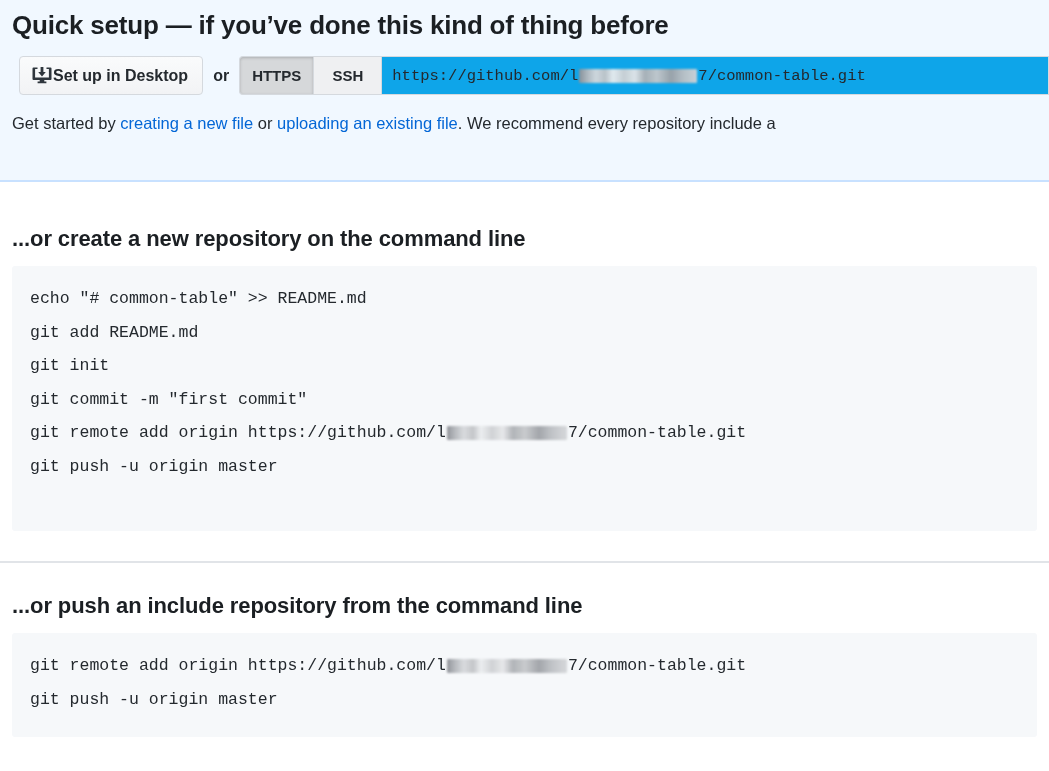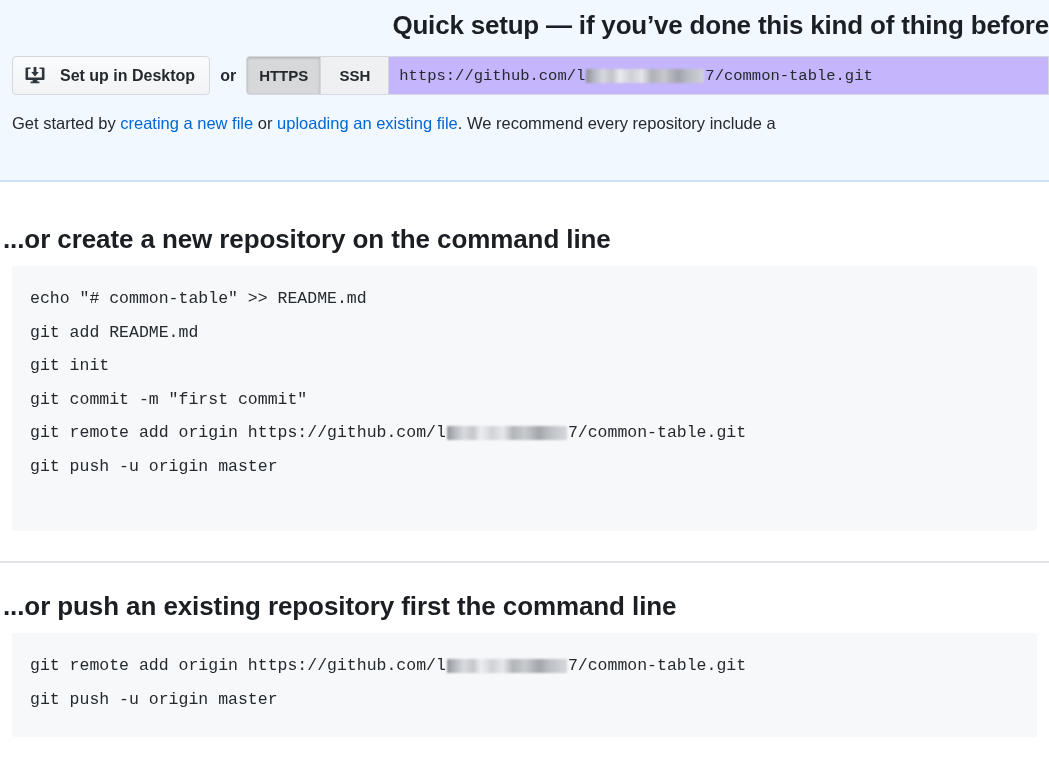--- a/index.html
+++ b/index.html
@@ -25,45 +25,45 @@
     height: 182px;
   }
   .quick-setup-title {
     font-size: 26px;
     font-weight: 600;
     letter-spacing: -0.2px;
     color: #1b1f23;
     margin: 0 0 14px 12px;
     line-height: 34px;
     white-space: nowrap;
-    text-align: right;
   }
 
   .clone-row {
     display: flex;
     align-items: stretch;
     margin-left: 12px;
     height: 39px;
   }
 
   
   .desktop-btn {
     display: inline-flex;
     align-items: center;
-    gap: 15px;
+    gap: 1px;
     padding: 0 14px 0 12px;
     background: linear-gradient(#fafbfc, #f2f3f5);
     border: 1px solid #d5d9de;
     border-radius: 4px;
     font-size: 16px;
     font-weight: 600;
     color: #24292e;
     cursor: pointer;
     box-sizing: border-box;
     white-space: nowrap;
+    margin-left: 7px;
   }
   .desktop-icon {
     display: inline-block;
     width: 20px;
     height: 20px;
     flex: 0 0 auto;
   }
 
   .or-text {
     display: flex;
@@ -103,21 +103,21 @@
   .proto-btn.selected {
     background: #d6d8da;
     box-shadow: inset 0 1px 3px rgba(27,31,35,0.22);
   }
   .url-input {
     flex: 1 1 auto;
     min-width: 0;
     font-family: "Liberation Mono", monospace;
     font-size: 15.5px;
     color: #24292e;
-    background: #c4b5fd;
+    background: #0ea5e9;
     border: 1px solid #d5d9de;
     border-radius: 0;
     padding: 0 10px;
     box-sizing: border-box;
     display: flex;
     align-items: center;
     white-space: nowrap;
     overflow: hidden;
   }
   .redacted {
@@ -145,25 +145,25 @@
   .get-started a {
     color: #0366d6;
     text-decoration: none;
   }
 
   
   .section {
     padding: 0 0 0 0;
   }
   .section-heading {
-    font-size: 26px;
+    font-size: 22px;
     font-weight: 600;
     letter-spacing: -0.1px;
     color: #1b1f23;
-    margin: 0 0 12px 3px;
+    margin: 0 0 12px 12px;
     line-height: 30px;
     white-space: nowrap;
   }
   .spacer-top { height: 42px; }
   .spacer-mid { height: 28px; }
 
   .code-block {
     margin: 0 12px 0 12px;
     background: #f6f8fa;
     border-radius: 3px;
@@ -241,19 +241,19 @@
     <div class="code-line"><span>git remote add origin https://github.com/l</span><span class="redacted" style="width:120px"></span><span>7/common-table.git</span></div>
     <div class="code-line">git push -u origin master</div>
   </div>
 </div>
 
 <hr class="divider">
 
 <div class="spacer-mid"></div>
 
 <div class="section">
-  <h2 class="section-heading">...or push an existing repository first the command line</h2>
+  <h2 class="section-heading">...or push an include repository from the command line</h2>
 
   <div class="code-block block-two">
     <div class="code-line"><span>git remote add origin https://github.com/l</span><span class="redacted" style="width:120px"></span><span>7/common-table.git</span></div>
     <div class="code-line">git push -u origin master</div>
   </div>
 </div>
 
 </body></html>

